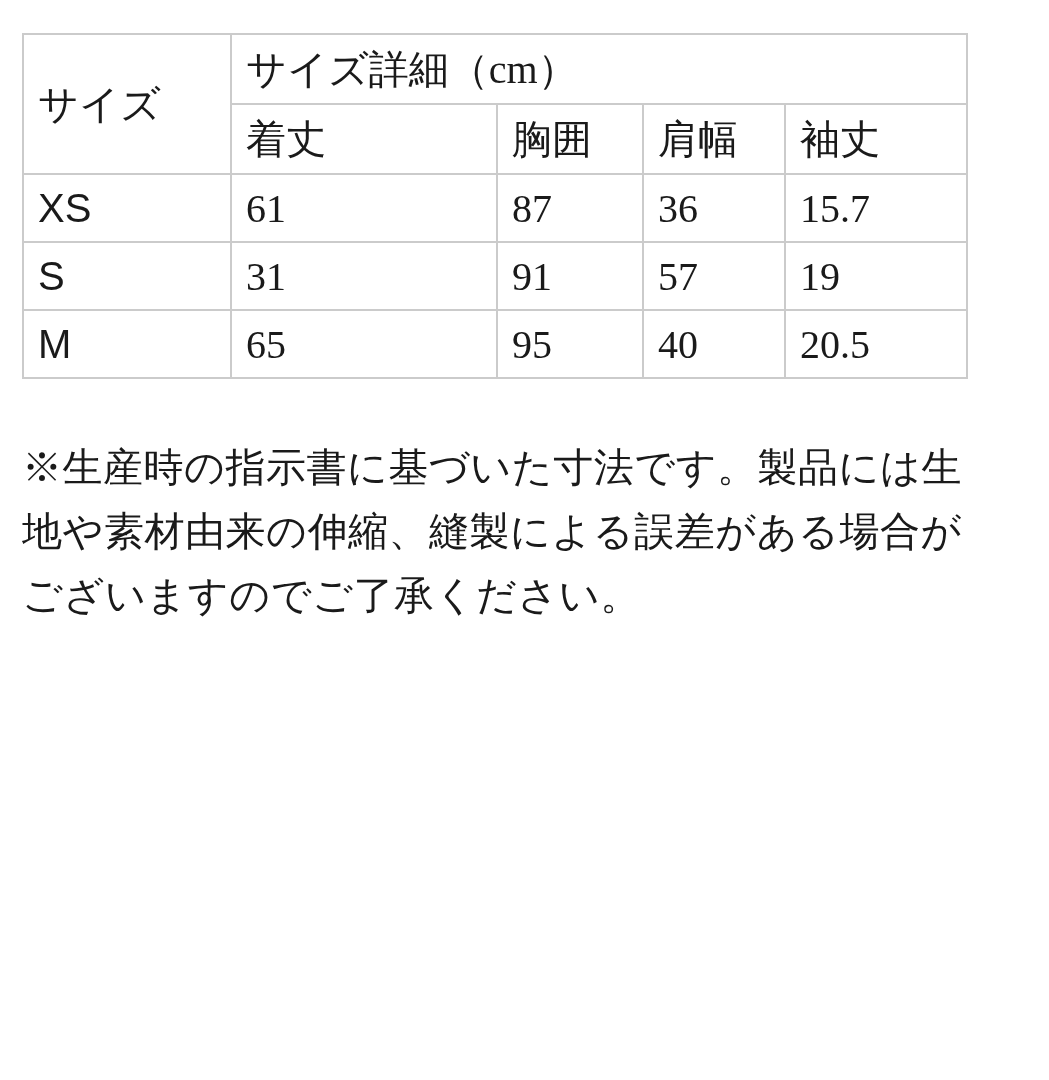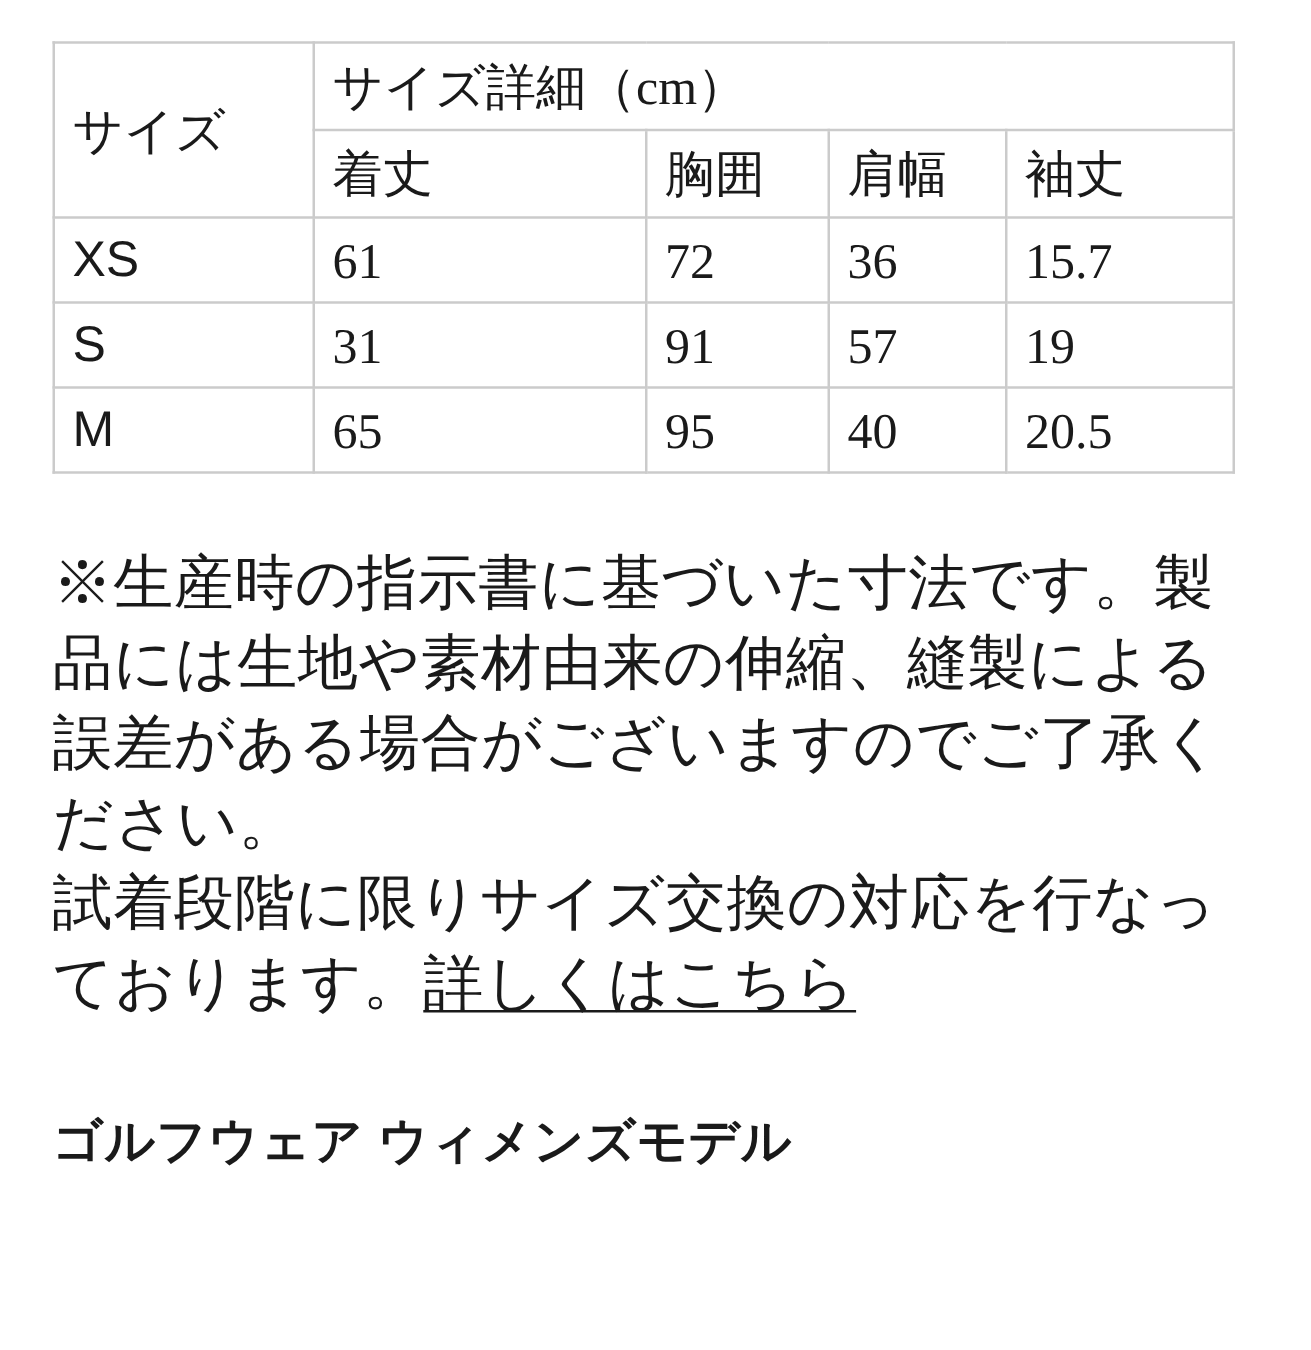--- a/index.html
+++ b/index.html
@@ -9,21 +9,21 @@
     background: #ffffff;
     width: 1049px;
     height: 1080px;
     overflow: hidden;
     font-family: "Liberation Sans", sans-serif;
     color: #1a1a1a;
   }
   .page {
     width: 1049px;
     height: 1080px;
-    padding: 33px 52px 0 42px;
+    padding: 33px 52px 0 22px;
   }
 
   
   table.size-table {
     border-collapse: collapse;
     table-layout: fixed;
     width: 944px;
     font-family: "Liberation Serif", serif;
     font-size: 40px;
     color: #1a1a1a;
@@ -38,21 +38,21 @@
     overflow: hidden;
   }
   tr.header-row   { height: 70px; }
   tr.data-row     { height: 68px; }
   td.size-label   { font-family: "Liberation Sans", sans-serif; }
 
   
   .note {
     margin-top: 56px;
     width: 944px;
-    font-size: 48px;
+    font-size: 40px;
     line-height: 64px;
     letter-spacing: 0.5px;
   }
   .note p { margin: 0; }
   .policy-link {
     color: inherit;
     text-decoration: underline;
     text-underline-offset: 6px;
     text-decoration-thickness: 2px;
     cursor: pointer;
@@ -90,21 +90,21 @@
       <tr class="header-row">
         <td>着丈</td>
         <td>胸囲</td>
         <td>肩幅</td>
         <td>袖丈</td>
       </tr>
 
       <tr class="data-row">
         <td class="size-label">XS</td>
         <td>61</td>
-        <td>72</td>
+        <td>87</td>
         <td>36</td>
         <td>15.7</td>
       </tr>
 
       <tr class="data-row">
         <td class="size-label">S</td>
         <td>31</td>
         <td>91</td>
         <td>57</td>
         <td>19</td>
@@ -115,20 +115,18 @@
         <td>65</td>
         <td>95</td>
         <td>40</td>
         <td>20.5</td>
       </tr>
     </tbody>
   </table>
 
   <div class="note">
     <p>※生産時の指示書に基づいた寸法です。製品には生地や素材由来の伸縮、縫製による誤差がある場合がございますのでご了承ください。</p>
-    <p><span>試着段階に限りサイズ交換の対応を行なっております。</span><a class="policy-link">詳しくはこちら</a></p>
   </div>
 
   <div class="model-info">
-    <p class="model-heading">ゴルフウェア ウィメンズモデル</p>
   </div>
 
 </div>
 
 </body></html>

